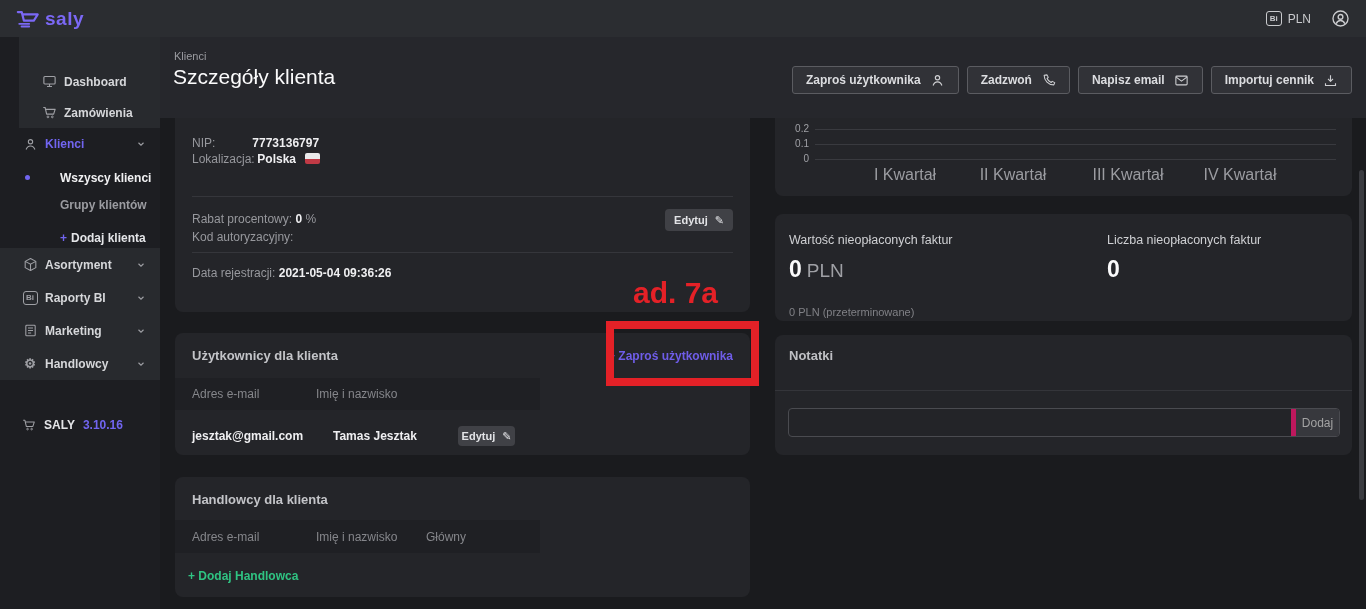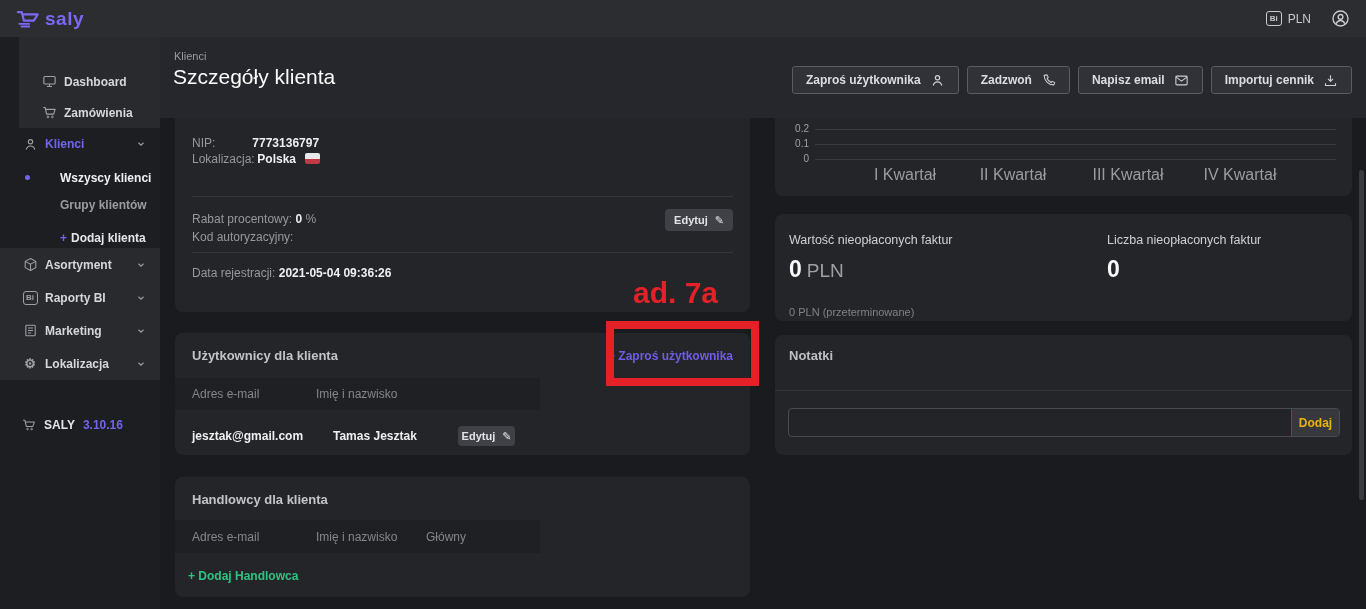--- a/index.html
+++ b/index.html
@@ -127,22 +127,22 @@
 
   
   #card-notes { left:775px; top:335px; width:577px; height:120px; }
   .notes-div { position:absolute; left:0; right:0; top:55px; border-top:1px solid #34353a; }
   .note-bar {
     position:absolute; left:13px; right:12px; top:73px; height:29px;
     border:1px solid #4a4b50; border-radius:4px; background:#232428; display:flex; overflow:hidden;
   }
   .note-input { flex:1; background:transparent; border:none; outline:none; color:#e7e8ea; padding:0 10px; font-family:"Liberation Sans", sans-serif; font-size:12px; }
   .note-add {
-    width:48px; background:#37383d; border:none; border-left:1px solid #be185d;
-    color:#eab308; font-weight:bold; font-size:12px; cursor:pointer; font-family:"Liberation Sans", sans-serif;
+    width:48px; background:#37383d; border:none; border-left:5px solid #be185d;
+    color:#a3a3a3; font-weight:normal; font-size:12px; cursor:pointer; font-family:"Liberation Sans", sans-serif;
   }
 
   
   .anno-text { position:absolute; left:633px; top:276px; font-size:30px; font-weight:bold; color:#e42127; z-index:9; }
   .anno-rect { position:absolute; left:606px; top:321px; width:153px; height:65px; border:8px solid #e42127; z-index:9; }
 
   
   .scroll-thumb { position:absolute; right:2px; top:170px; width:5px; height:330px; background:#3a3b40; border-radius:3px; z-index:8; cursor:pointer; }
 </style>
 </head>
@@ -257,21 +257,21 @@
         </span>
         <span class="lbl">Marketing</span>
         <span class="chev">
           <svg width="10" height="10" viewBox="0 0 24 24">
               <polyline points="6,9 12,15 18,9" fill="none" stroke="currentColor" stroke-width="2.6"></polyline>
             </svg>
         </span>
       </div>
       <div class="side-row">
         <span class="icn" style="font-size:13px;">⚙</span>
-        <span class="lbl">Lokalizacja</span>
+        <span class="lbl">Handlowcy</span>
         <span class="chev">
           <svg width="10" height="10" viewBox="0 0 24 24">
               <polyline points="6,9 12,15 18,9" fill="none" stroke="currentColor" stroke-width="2.6"></polyline>
             </svg>
         </span>
       </div>
     </div>
 
     <div class="side-footer">
       <span style="color:#9fa0a5;">

